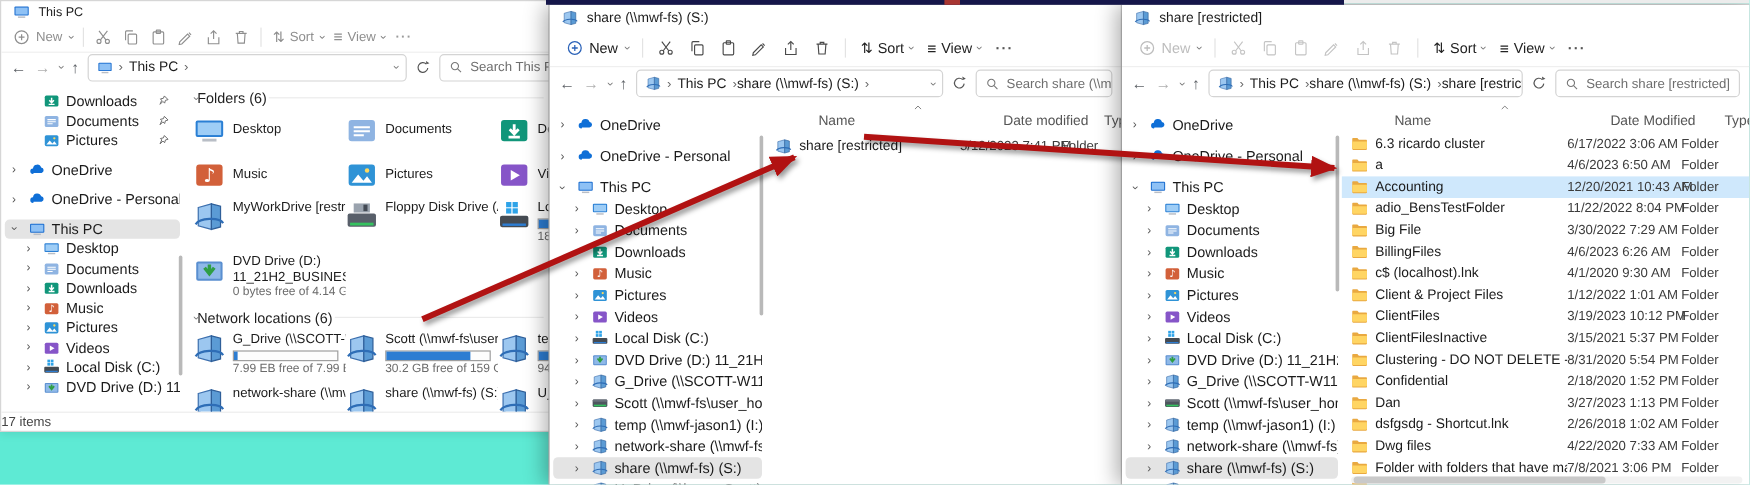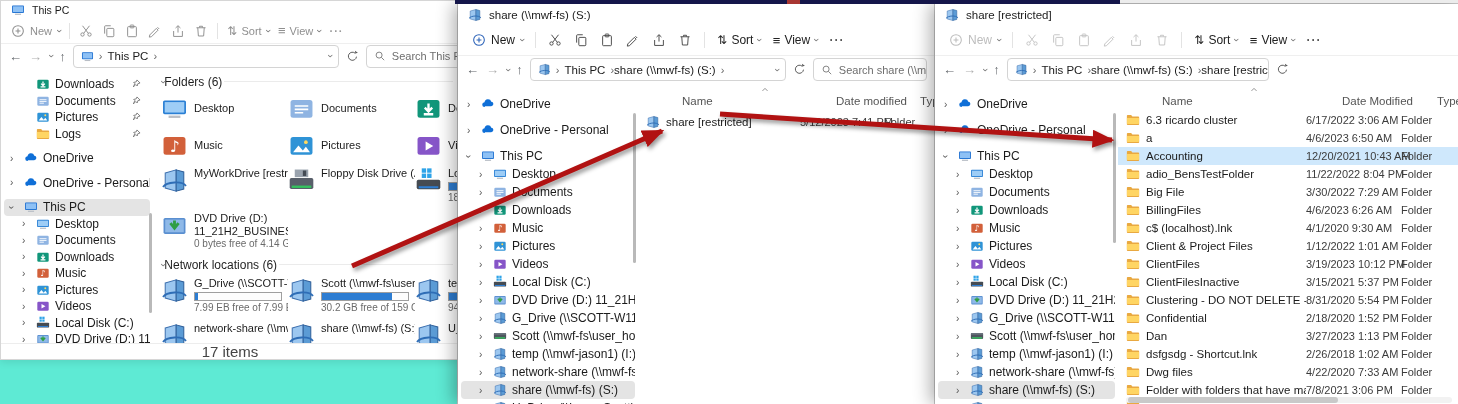--- a/index.html
+++ b/index.html
@@ -87,21 +87,21 @@
   .tiles{display:grid;grid-template-columns:repeat(3,127px);row-gap:9px;margin-bottom:8px;}
   .tile{display:flex;gap:6px;align-items:flex-start;overflow:hidden;}
   .t-folders .tile{align-items:center;height:28px;}
   .ic.big{width:27px;height:27px;flex:none;}
   .tcol{display:flex;flex-direction:column;min-width:0;}
   .tlbl{font-size:11px;line-height:13px;white-space:nowrap;overflow:hidden;}
   .tile.wrap .tlbl{white-space:normal;width:100px;}
   .bar{display:block;width:88px;height:9px;border:1px solid #9f9f9f;background:#fdfdfd;margin:2px 0 1px;box-sizing:border-box;}
   .bar i{display:block;height:100%;background:#2d7dd2;}
   .tfree{font-size:10px;color:#6b6b6b;white-space:nowrap;}
-  .status{height:15px;border-top:1px solid #ededed;font-size:15px;color:#444;padding-left:0;display:flex;align-items:center;flex:none;justify-content:center;}
+  .status{height:15px;border-top:1px solid #ededed;font-size:11px;color:#444;padding-left:0;display:flex;align-items:center;flex:none;}
   
   .list{flex:1;position:relative;overflow:hidden;}
   .lhead{display:grid;align-items:end;height:24px;color:#555;font-size:11.5px;position:relative;padding:0 0 4px 8px;margin-left:36px;}
   .wm .lhead{grid-template-columns:154px 84px 1fr;}
   .wr .lhead{grid-template-columns:180px 95px 1fr;}
   .sort-up{position:absolute;top:2px;color:#777;width:10px;height:9px;}
   .wm .sort-up{left:86px;}
   .wr .sort-up{left:95px;}
   .frow{display:grid;align-items:center;padding-left:8px;}
   .wm .frow{grid-template-columns:20px 134px 84px 1fr;height:22px;}
@@ -374,30 +374,20 @@
             <span class="chev"></span>
             <svg class="ic">
               <use href="#i-pics"></use>
             </svg>
             <span class="slbl">Pictures</span>
             <svg class="pinic">
               <use href="#i-pin"></use>
             </svg>
           </div>
 
-          <div class="srow lvl1 pinned">
-            <span class="chev"></span>
-            <svg class="ic">
-              <use href="#i-folder"></use>
-            </svg>
-            <span class="slbl">Logs</span>
-            <svg class="pinic">
-              <use href="#i-pin"></use>
-            </svg>
-          </div>
 
           <div class="srow lvl0 col gap">
             <span class="chev"></span>
             <svg class="ic">
               <use href="#i-cloud"></use>
             </svg>
             <span class="slbl">OneDrive</span>
 
           </div>
 
@@ -1025,20 +1015,26 @@
             </span><span class="crumb">
               <span>share [restricted]</span>
             </span></span>
 
       </div>
       <span class="nav">
           <svg class="ic">
             <use href="#i-refresh"></use>
           </svg>
         </span>
+      <div class="sbox">
+        <svg class="ic">
+            <use href="#i-search"></use>
+          </svg>
+        <span>Search share [restricted]</span>
+      </div>
     </div>
     <div class="body">
       <aside class="side">
 
           <div class="srow lvl0 col">
             <span class="chev"></span>
             <svg class="ic">
               <use href="#i-cloud"></use>
             </svg>
             <span class="slbl">OneDrive</span>

